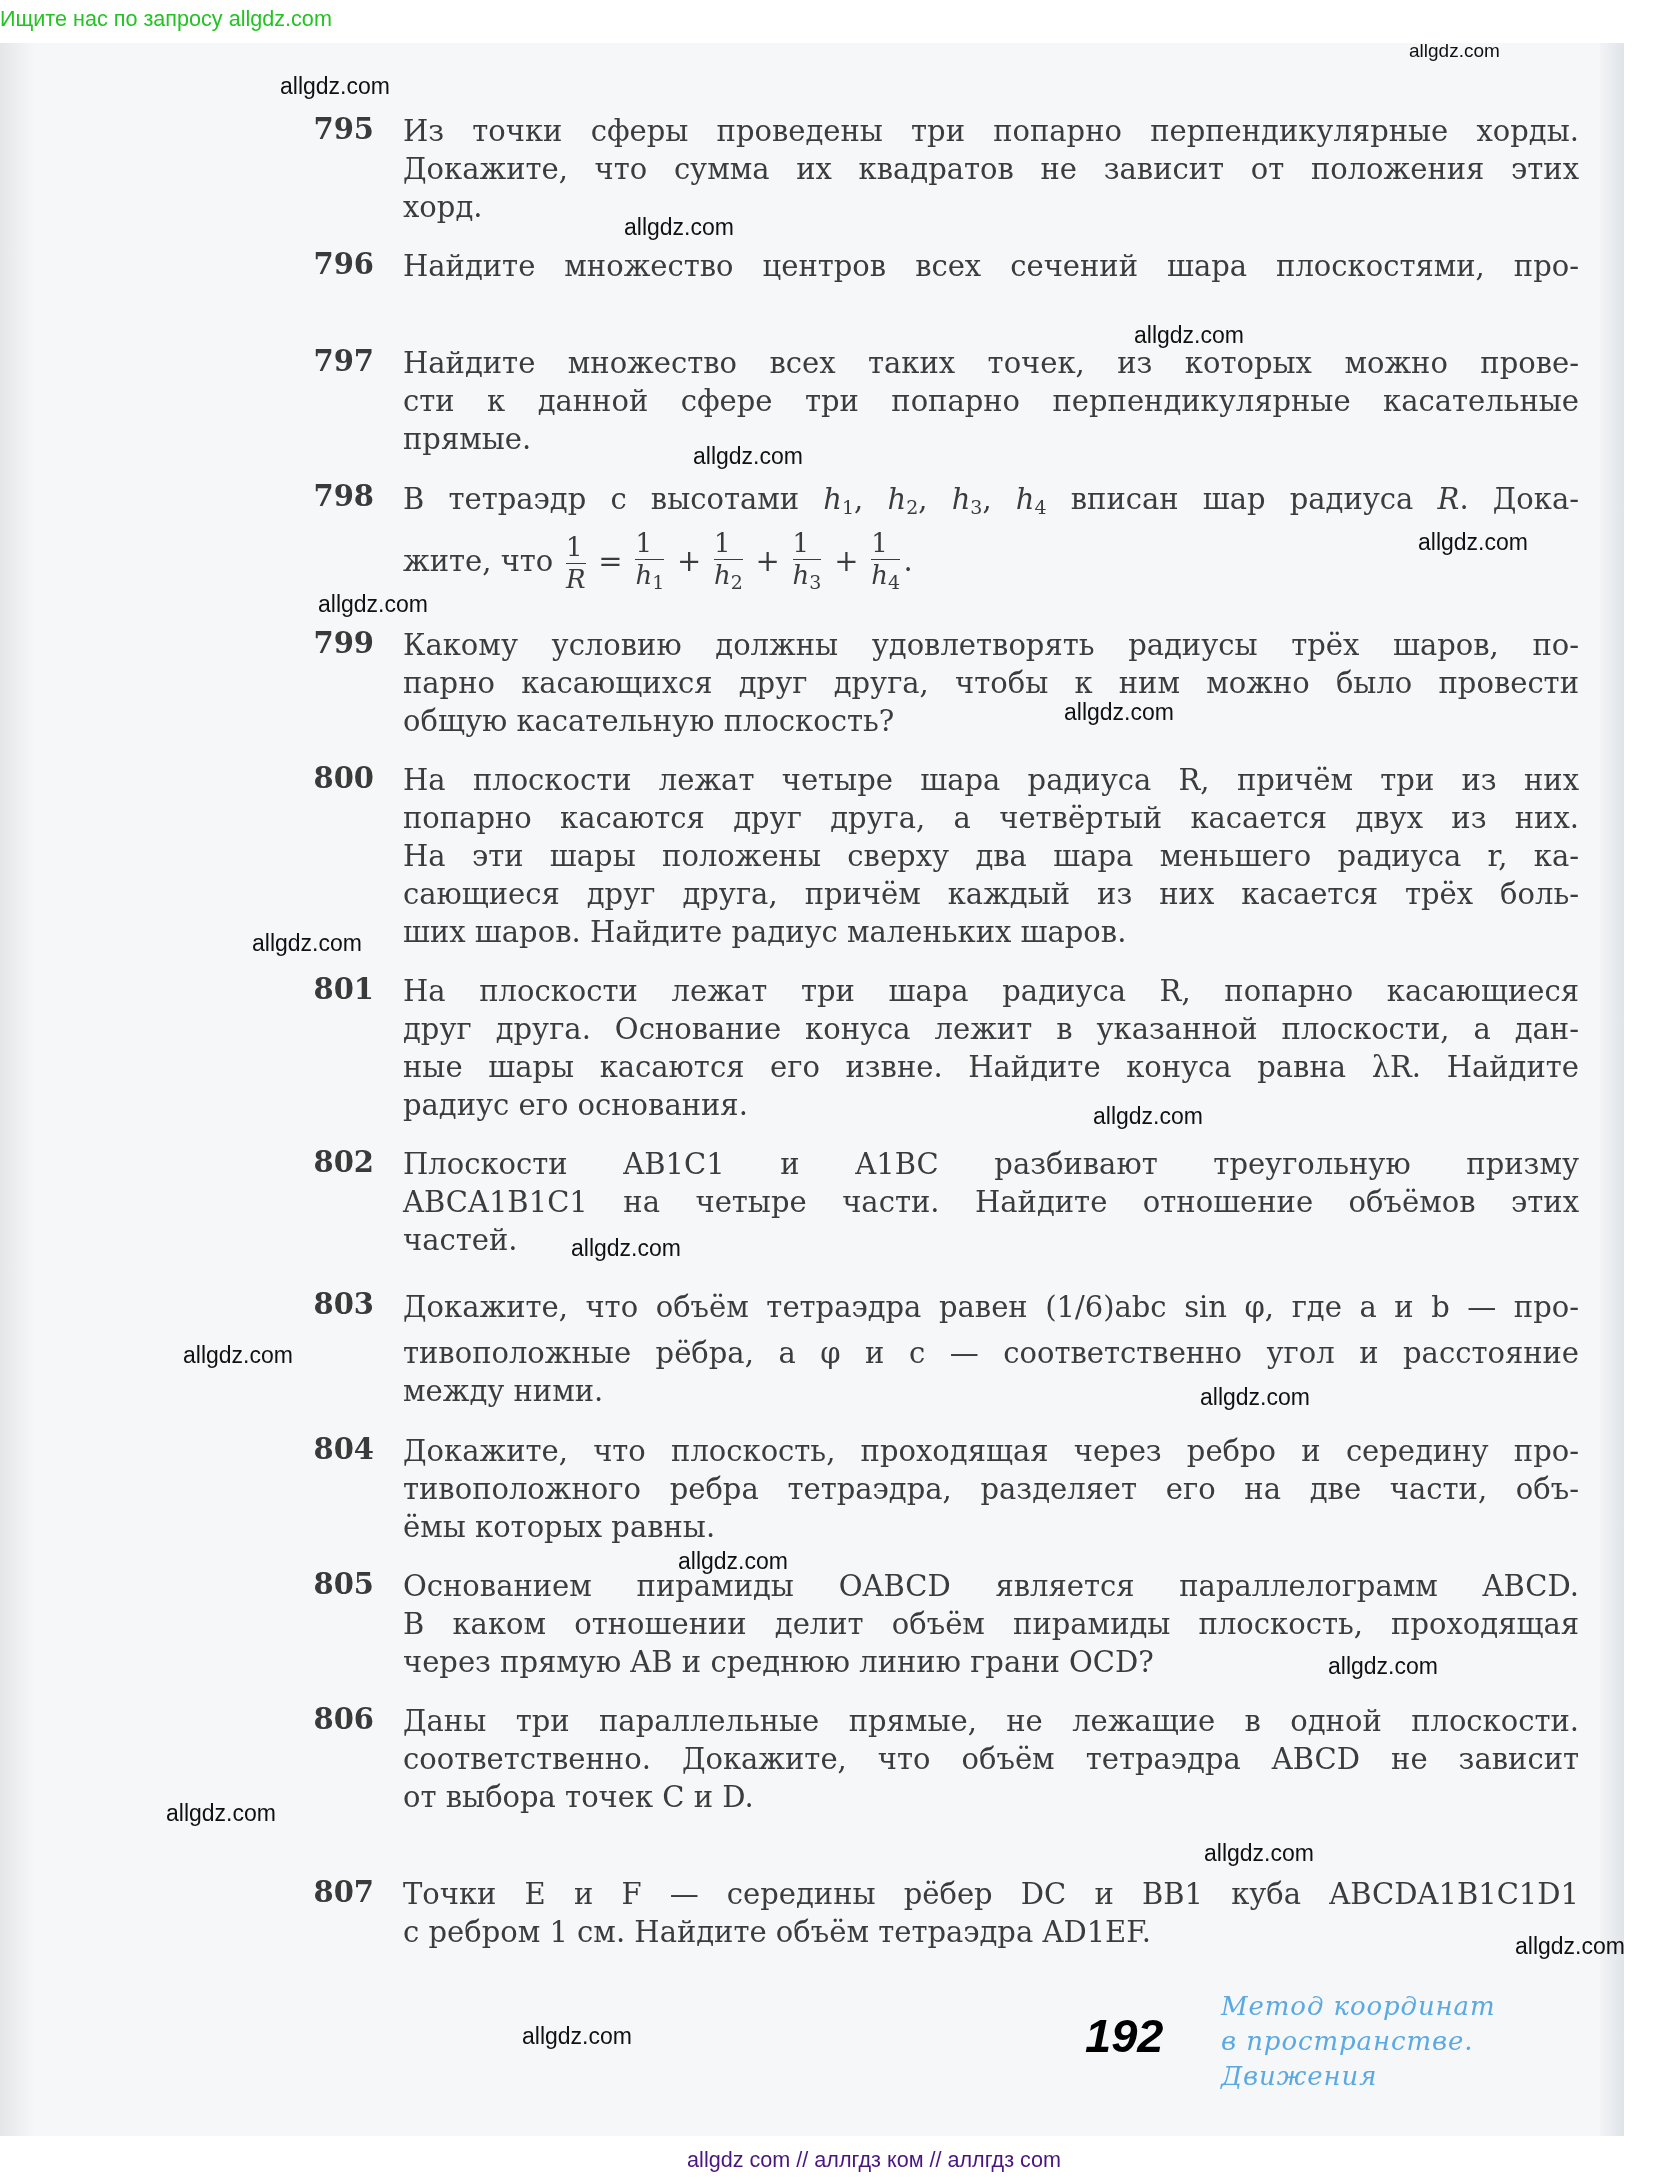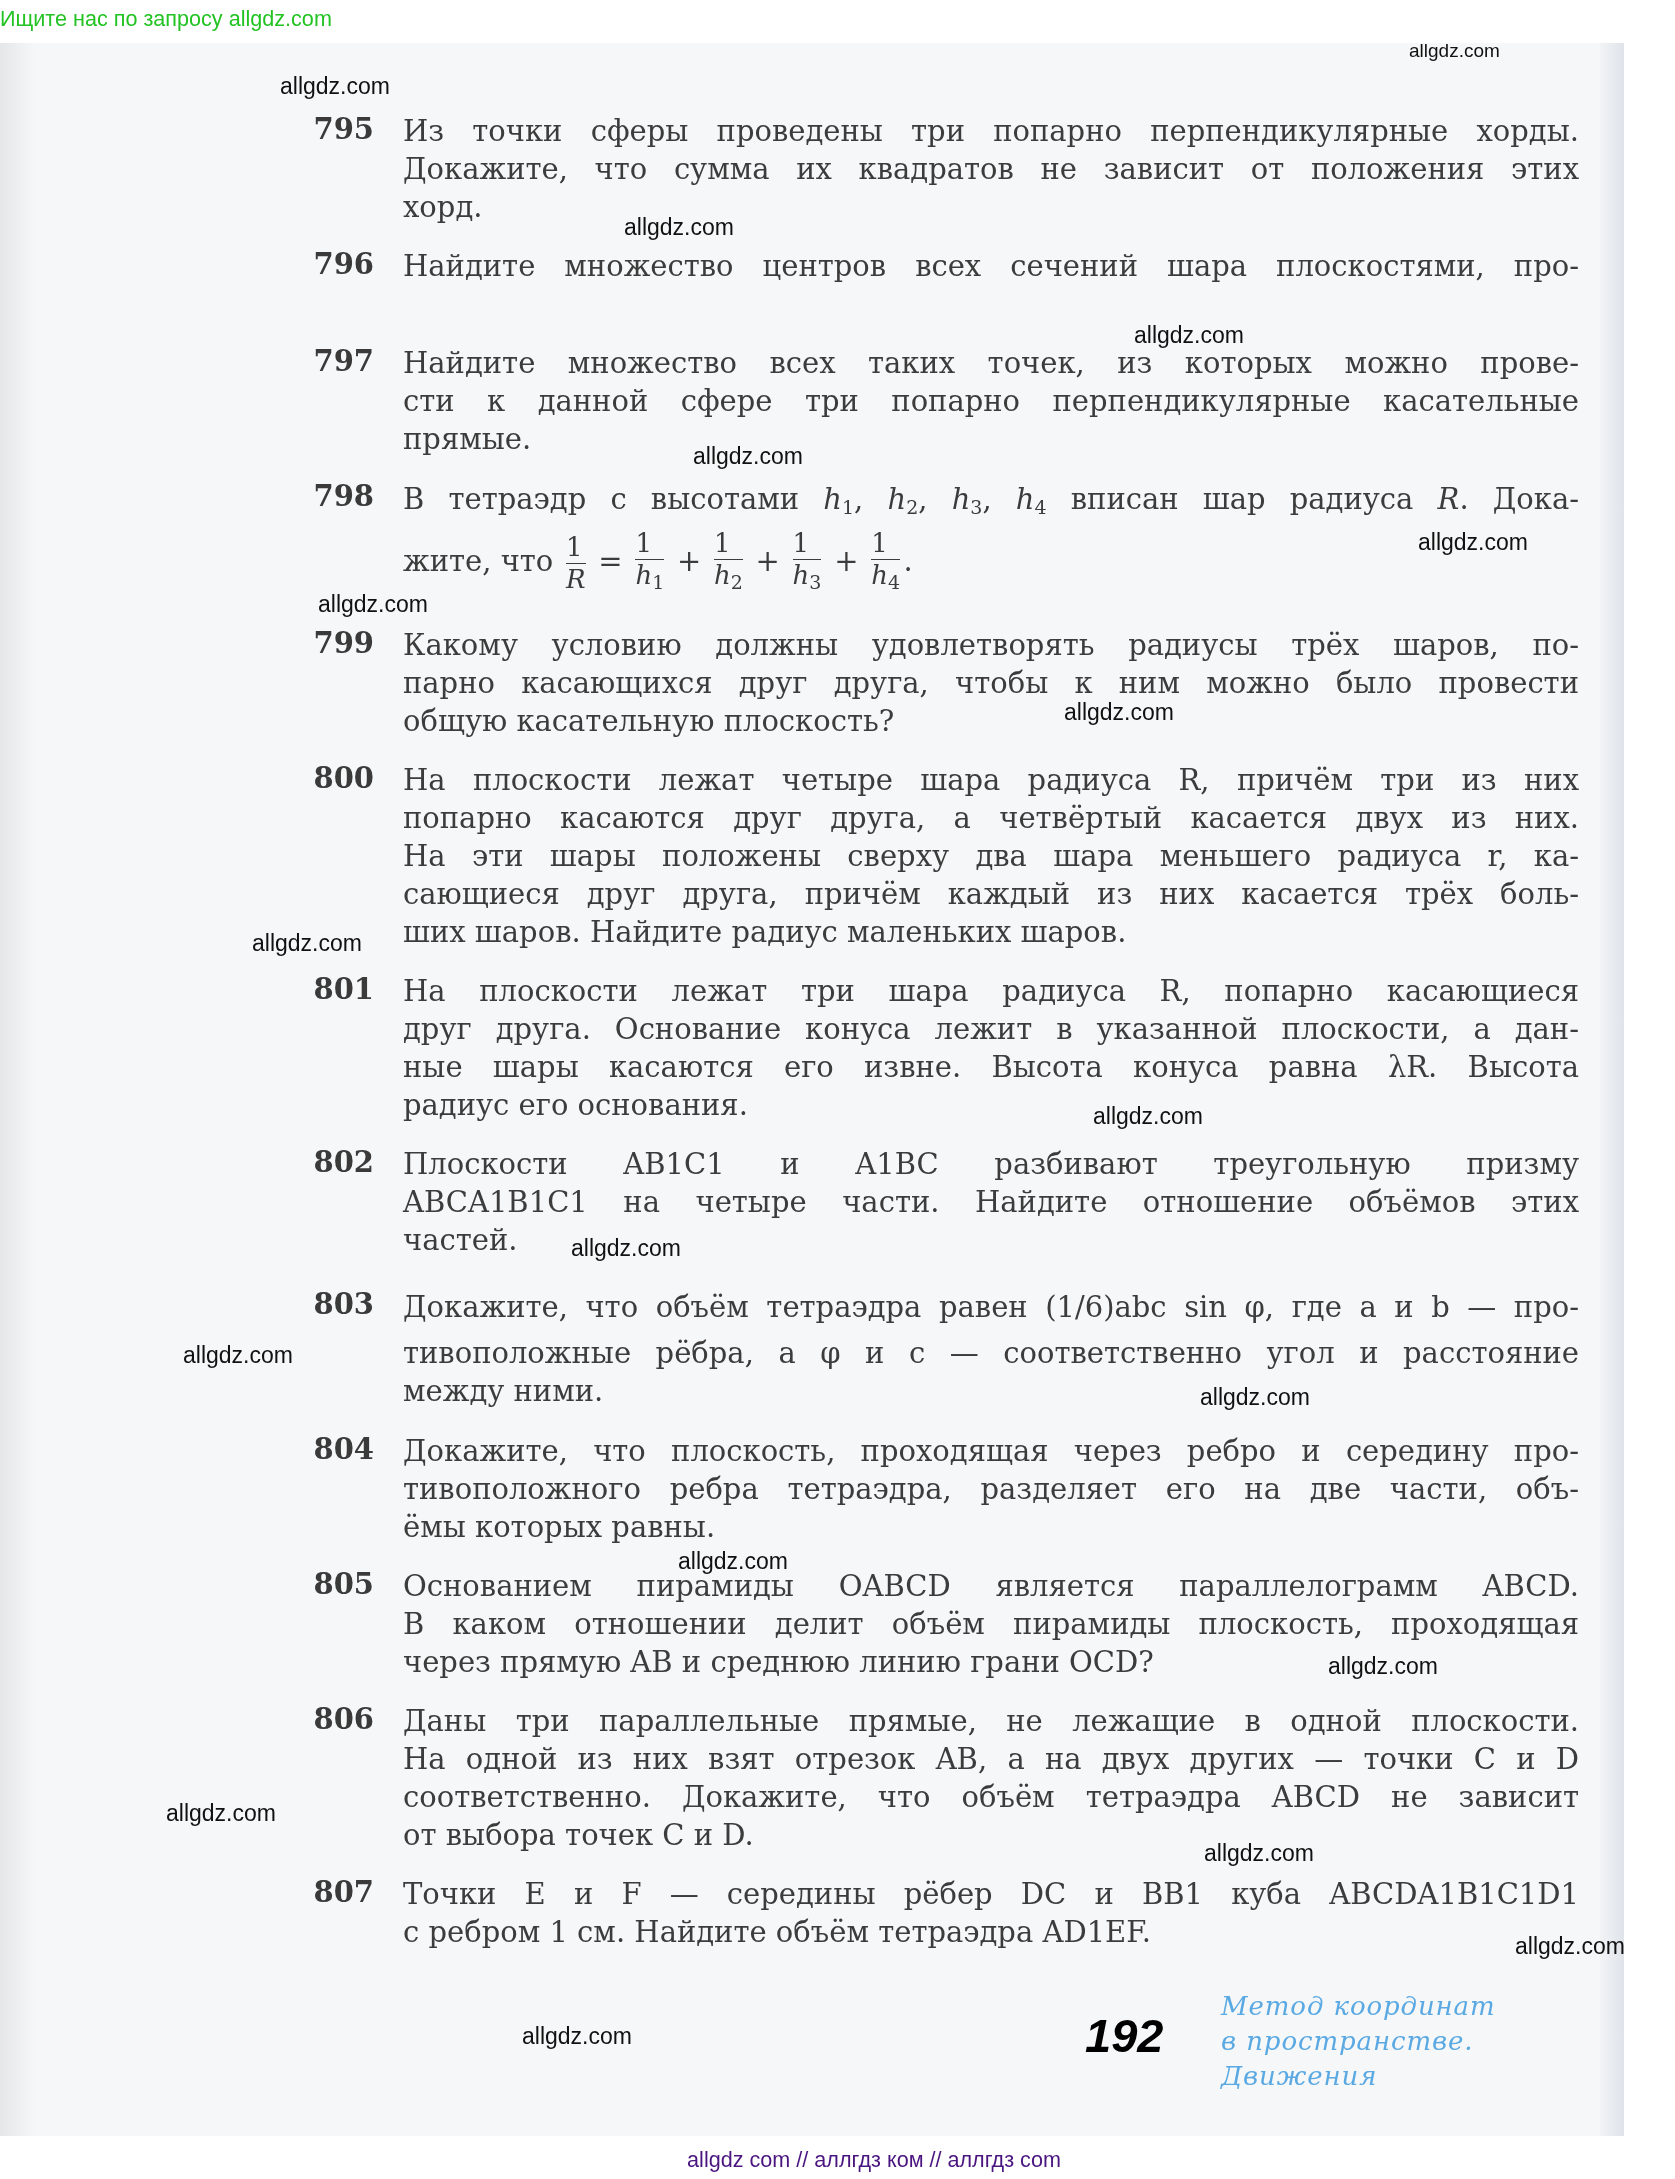--- a/index.html
+++ b/index.html
@@ -122,21 +122,21 @@
     <span class="line">сающиеся друг друга, причём каждый из них касается трёх боль-</span>
     <span class="line last">ших шаров. Найдите радиус маленьких шаров.</span>
   </div>
 </div>
 
 <div class="problem" style="top:972px;">
   <div class="num">801</div>
   <div class="body">
     <span class="line">На плоскости лежат три шара радиуса R, попарно касающиеся</span>
     <span class="line">друг друга. Основание конуса лежит в указанной плоскости, а дан-</span>
-    <span class="line">ные шары касаются его извне. Высота конуса равна λR. Высота</span>
+    <span class="line">ные шары касаются его извне. Найдите конуса равна λR. Найдите</span>
     <span class="line last">радиус его основания.</span>
   </div>
 </div>
 
 <div class="problem" style="top:1145px;">
   <div class="num">802</div>
   <div class="body">
     <span class="line">Плоскости AB1C1 и A1BC разбивают треугольную призму</span>
     <span class="line">ABCA1B1C1 на четыре части. Найдите отношение объёмов этих</span>
     <span class="line last">частей.</span>
@@ -167,21 +167,20 @@
     <span class="line">Основанием пирамиды OABCD является параллелограмм ABCD.</span>
     <span class="line">В каком отношении делит объём пирамиды плоскость, проходящая</span>
     <span class="line last">через прямую AB и среднюю линию грани OCD?</span>
   </div>
 </div>
 
 <div class="problem" style="top:1702px;">
   <div class="num">806</div>
   <div class="body">
     <span class="line">Даны три параллельные прямые, не лежащие в одной плоскости.</span>
-    <span class="line">На одной из них взят отрезок AB, а на двух других — точки C и D</span>
     <span class="line">соответственно. Докажите, что объём тетраэдра ABCD не зависит</span>
     <span class="line last">от выбора точек C и D.</span>
   </div>
 </div>
 
 <div class="problem" style="top:1875px;">
   <div class="num">807</div>
   <div class="body">
     <span class="line">Точки E и F — середины рёбер DC и BB1 куба ABCDA1B1C1D1</span>
     <span class="line last">с ребром 1 см. Найдите объём тетраэдра AD1EF.</span>

